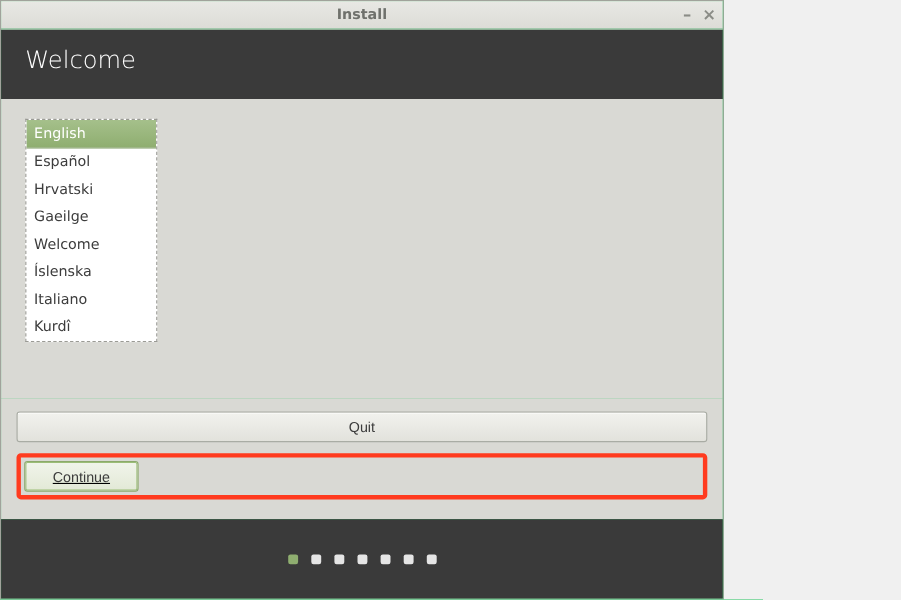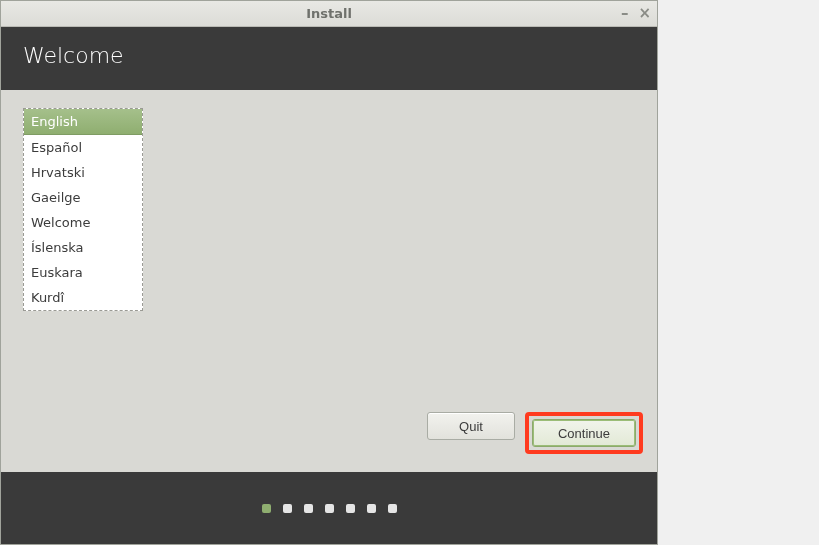--- a/index.html
+++ b/index.html
@@ -65,20 +65,21 @@
     color: #fff;
     border-bottom: 1px solid #7f9c63;
   }
 
   
   .button-bar {
     background: #d9d9d4;
     padding: 12px 14px 18px 14px;
     display: flex; justify-content: flex-end; gap: 10px;
     border-bottom: 0;
+    flex-direction: column;
   }
   .btn3d {
     min-width: 88px; height: 28px;
     border: 1px solid #a9aca4;
     border-radius: 3px;
     background: linear-gradient(#f2f2ee, #e2e2dc);
     font-size: 13px; color: #3c3c3c;
     cursor: pointer;
     box-shadow: inset 0 1px 0 #fff;
   }
@@ -89,20 +90,21 @@
   .btn3d.primary {
     border: 1px solid #8ca96c;
     box-shadow: 0 0 0 1px #9bbd77 inset, inset 0 1px 0 #fff;
     background: linear-gradient(#f1f4eb, #e2e9d6);
   }
   .highlight-box {
     border: 4px solid #ff3b1f;
     border-radius: 4px;
     padding: 3px;
     display: inline-flex;
+    text-decoration: underline;
   }
 
   
   .footer {
     height: 72px;
     background: #3a3a3a;
     display: flex; align-items: center; justify-content: center; gap: 12px;
   }
   .dot {
     width: 9px; height: 9px; border-radius: 2px;
@@ -128,21 +130,21 @@
   </div>
 
   <div class="content">
     <div class="lang-list" id="lang-list">
         <div class="item selected">English</div>
         <div class="item">Español</div>
         <div class="item">Hrvatski</div>
         <div class="item">Gaeilge</div>
         <div class="item">Welcome</div>
         <div class="item">Íslenska</div>
-        <div class="item">Euskara</div>
+        <div class="item">Italiano</div>
         <div class="item">Kurdî</div>
       </div>
   </div>
 
   <div class="button-bar">
     <button class="btn3d">Quit</button>
     <span class="highlight-box">
       <button class="btn3d primary" style="min-width:104px">Continue</button>
     </span>
   </div>

